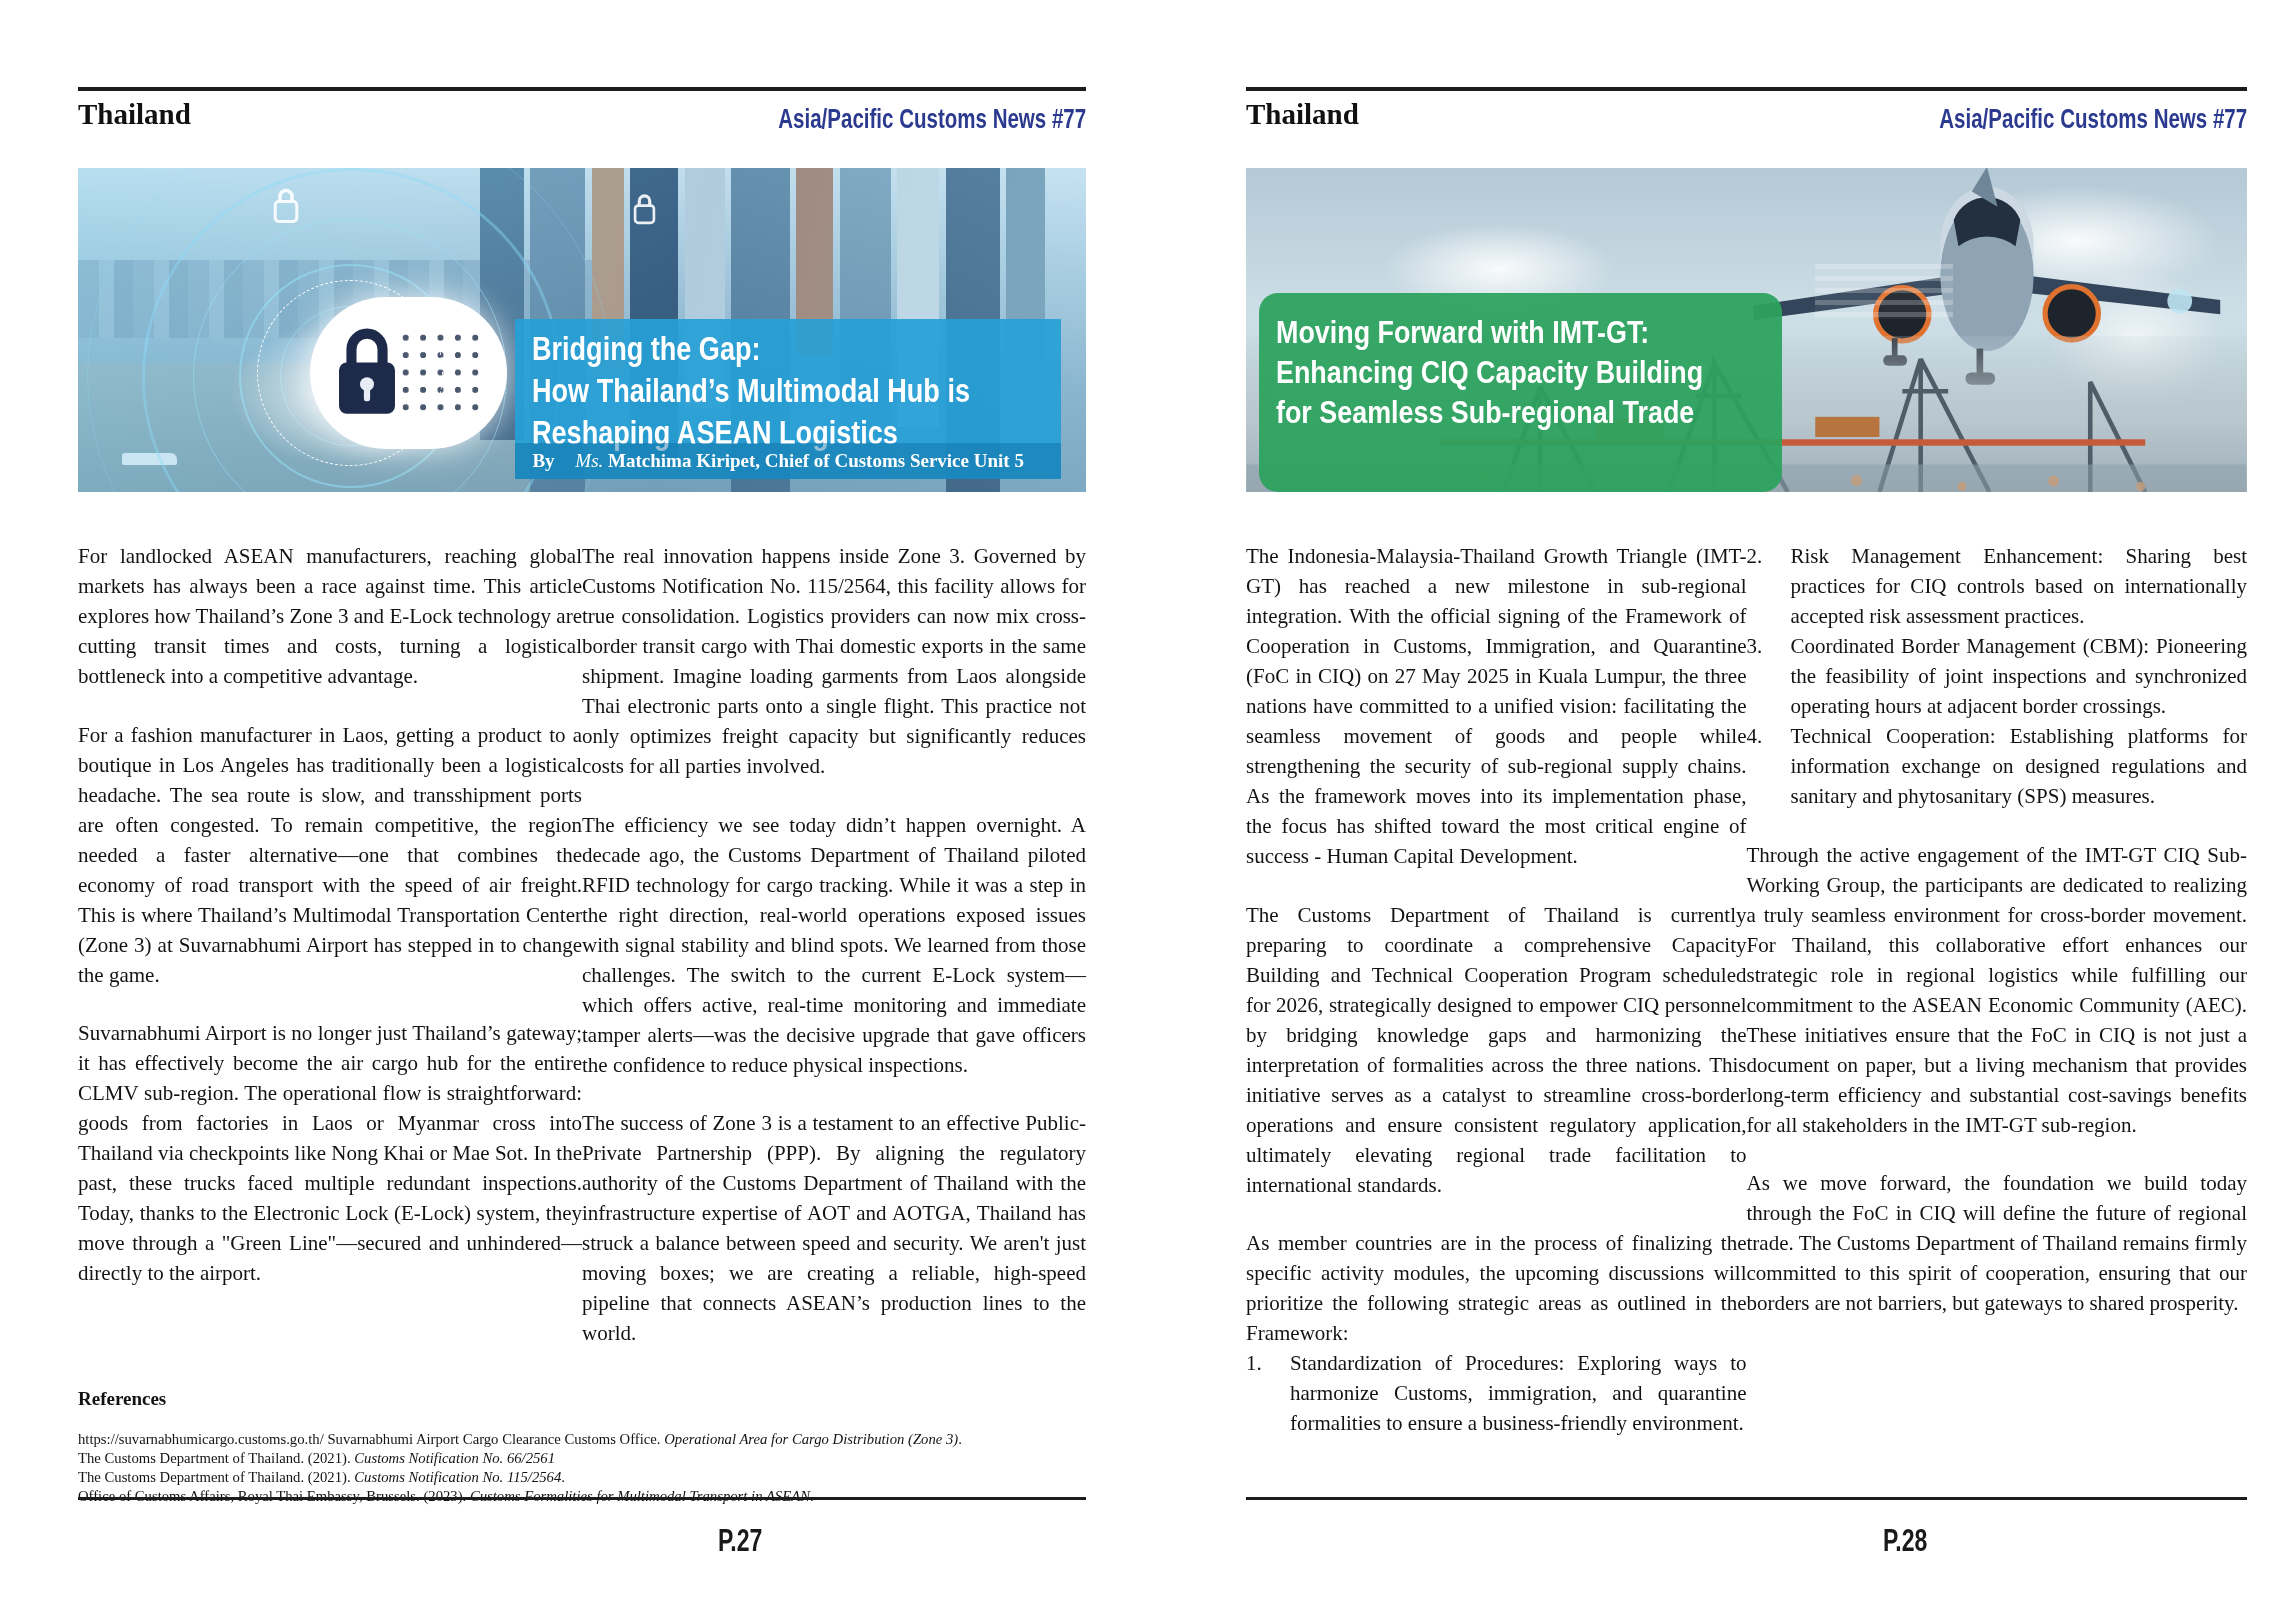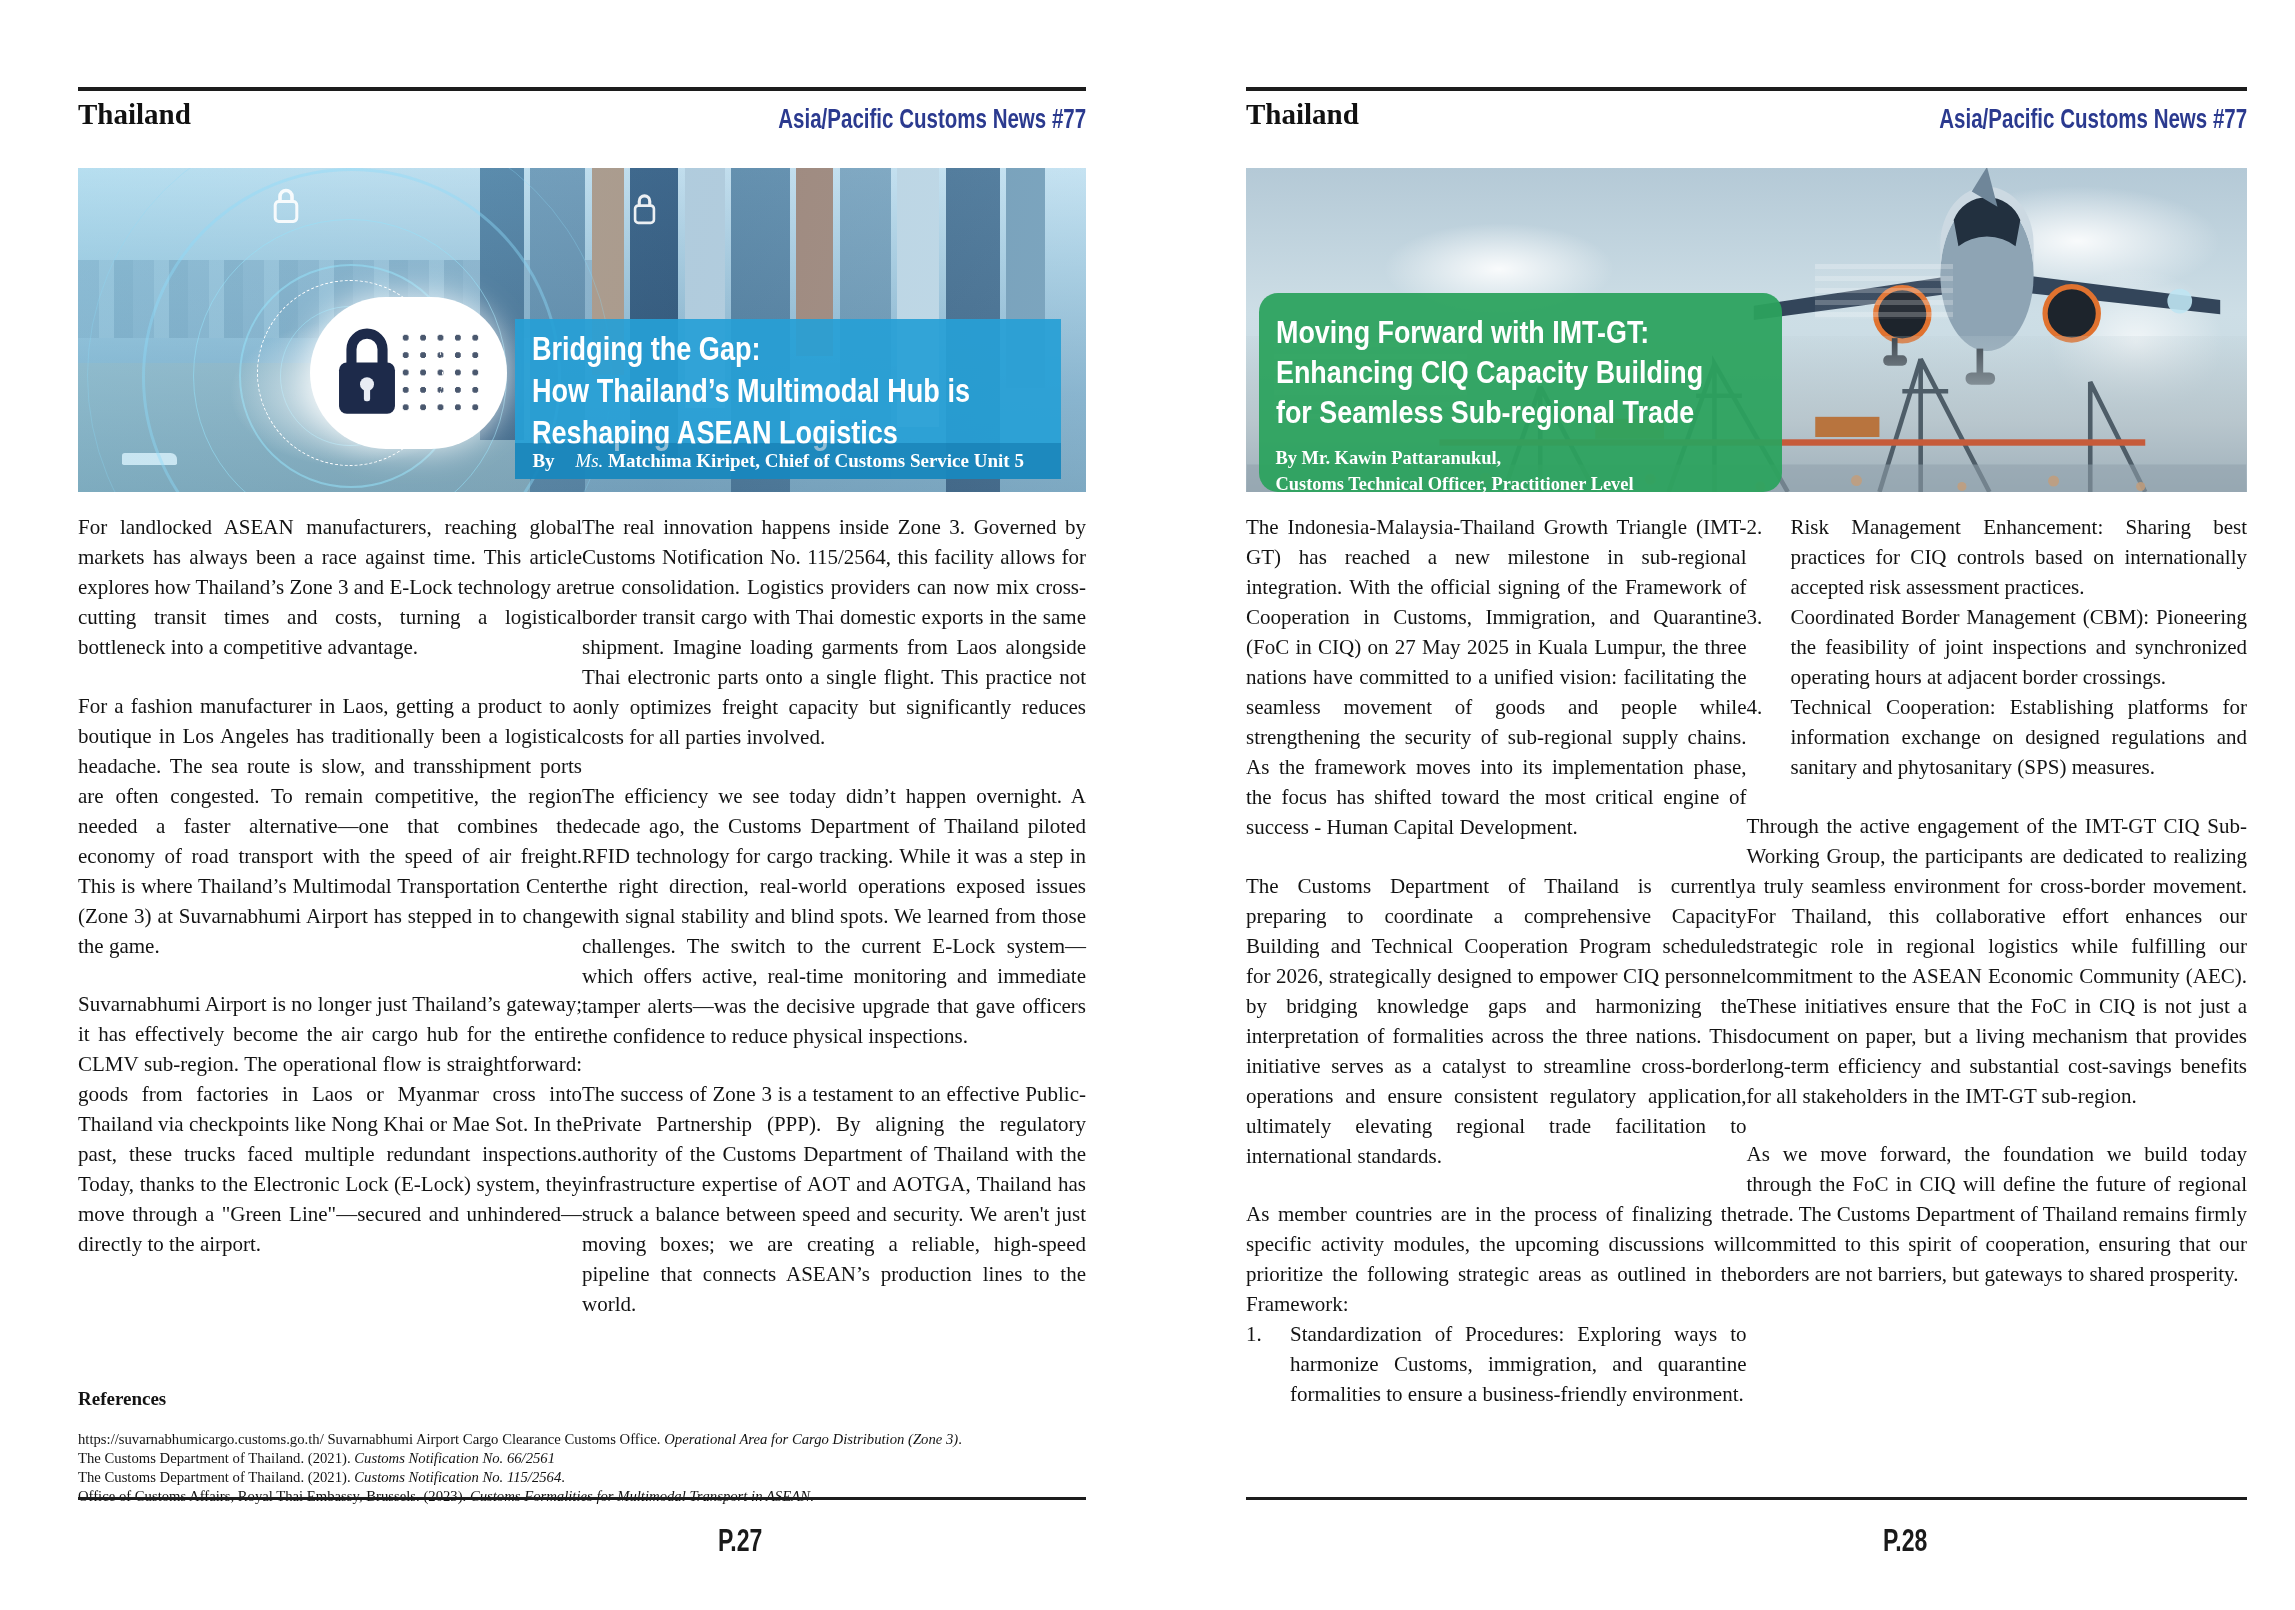--- a/index.html
+++ b/index.html
@@ -54,21 +54,21 @@
   .rh-cloud{position:absolute;background:radial-gradient(closest-side,rgba(255,255,255,.9),rgba(255,255,255,0));}
   .rh-port{position:absolute;left:0;right:0;bottom:0;height:156px;
       background:linear-gradient(180deg,rgba(190,207,214,.2),#b8c6cd 55%,#9fb0ba 100%);}
   .rh-hud{position:absolute;opacity:.5;background:repeating-linear-gradient(180deg,rgba(255,255,255,.75) 0 4.6px,rgba(255,255,255,.15) 4.6px 12px);}
   .rh-greenbox{position:absolute;left:13px;top:125px;width:523px;bottom:0;
       background:rgba(44,163,94,.94);padding:19px 0 0 16.5px;box-sizing:border-box;border-radius:19px;}
   .rh-greenbox .hero-line{font-size:32px;line-height:40px;transform:scaleX(.84);}
   .rh-byline{margin-top:13px;color:#fff;font-weight:bold;font-size:18.4px;line-height:26px;}
 
   
-  .columns{position:absolute;top:512px;left:0;right:0;display:flex;font-family:Liberation Serif, serif;}
+  .columns{position:absolute;top:541px;left:0;right:0;display:flex;font-family:Liberation Serif, serif;}
   .col{flex:1;font-size:21px;line-height:30px;text-align:justify;}
   .col p{margin:0 0 28.5px 0;}
   .col p.tight{margin-bottom:0;}
   .li{display:flex;margin:0;}
   .li .num{flex:none;width:44px;}
   .li .txt{flex:1;text-align:justify;}
   .gap{height:28.5px;}
 
   .refs{position:absolute;top:1389px;left:0;right:0;font-size:14.7px;line-height:19px;}
   .refs .rh{font-weight:bold;font-size:19px;margin-bottom:22px;}
@@ -224,24 +224,20 @@
       </g>
       <rect x="0" y="300" width="2180" height="60" fill="#8fa0ab" opacity=".55"></rect>
     </svg>
     <div class="rh-hud" style="left:27.5px;top:174px;width:193px;height:83px;"></div>
     <div class="rh-hud" style="left:569px;top:96px;width:138px;height:55px;opacity:.35;"></div>
 
     <div class="rh-greenbox">
       <span class="hero-line">Moving Forward with IMT-GT:</span>
       <span class="hero-line">Enhancing CIQ Capacity Building</span>
       <span class="hero-line">for Seamless Sub-regional Trade</span>
-      <div class="rh-byline">
-        <div>By Mr. Kawin Pattaranukul,</div>
-        <div>Customs Technical Officer, Practitioner Level</div>
-      </div>
     </div>
   </div>
 
   <div class="columns">
     <div class="col">
       <p>The Indonesia-Malaysia-Thailand Growth Triangle (IMT-GT) has reached a new milestone in sub-regional integration. With the official signing of the Framework of Cooperation in Customs, Immigration, and Quarantine (FoC in CIQ) on 27 May 2025 in Kuala Lumpur, the three nations have committed to a unified vision: facilitating the seamless movement of goods and people while strengthening the security of sub-regional supply chains. As the framework moves into its implementation phase, the focus has shifted toward the most critical engine of success - Human Capital Development.</p>
       <p>The Customs Department of Thailand is currently preparing to coordinate a comprehensive Capacity Building and Technical Cooperation Program scheduled for 2026, strategically designed to empower CIQ personnel by bridging knowledge gaps and harmonizing the interpretation of formalities across the three nations. This initiative serves as a catalyst to streamline cross-border operations and ensure consistent regulatory application, ultimately elevating regional trade facilitation to international standards.</p>
       <p class="tight">As member countries are in the process of finalizing the specific activity modules, the upcoming discussions will prioritize the following strategic areas as outlined in the Framework:</p>
       <div class="li">
         <span class="num">1.</span>

